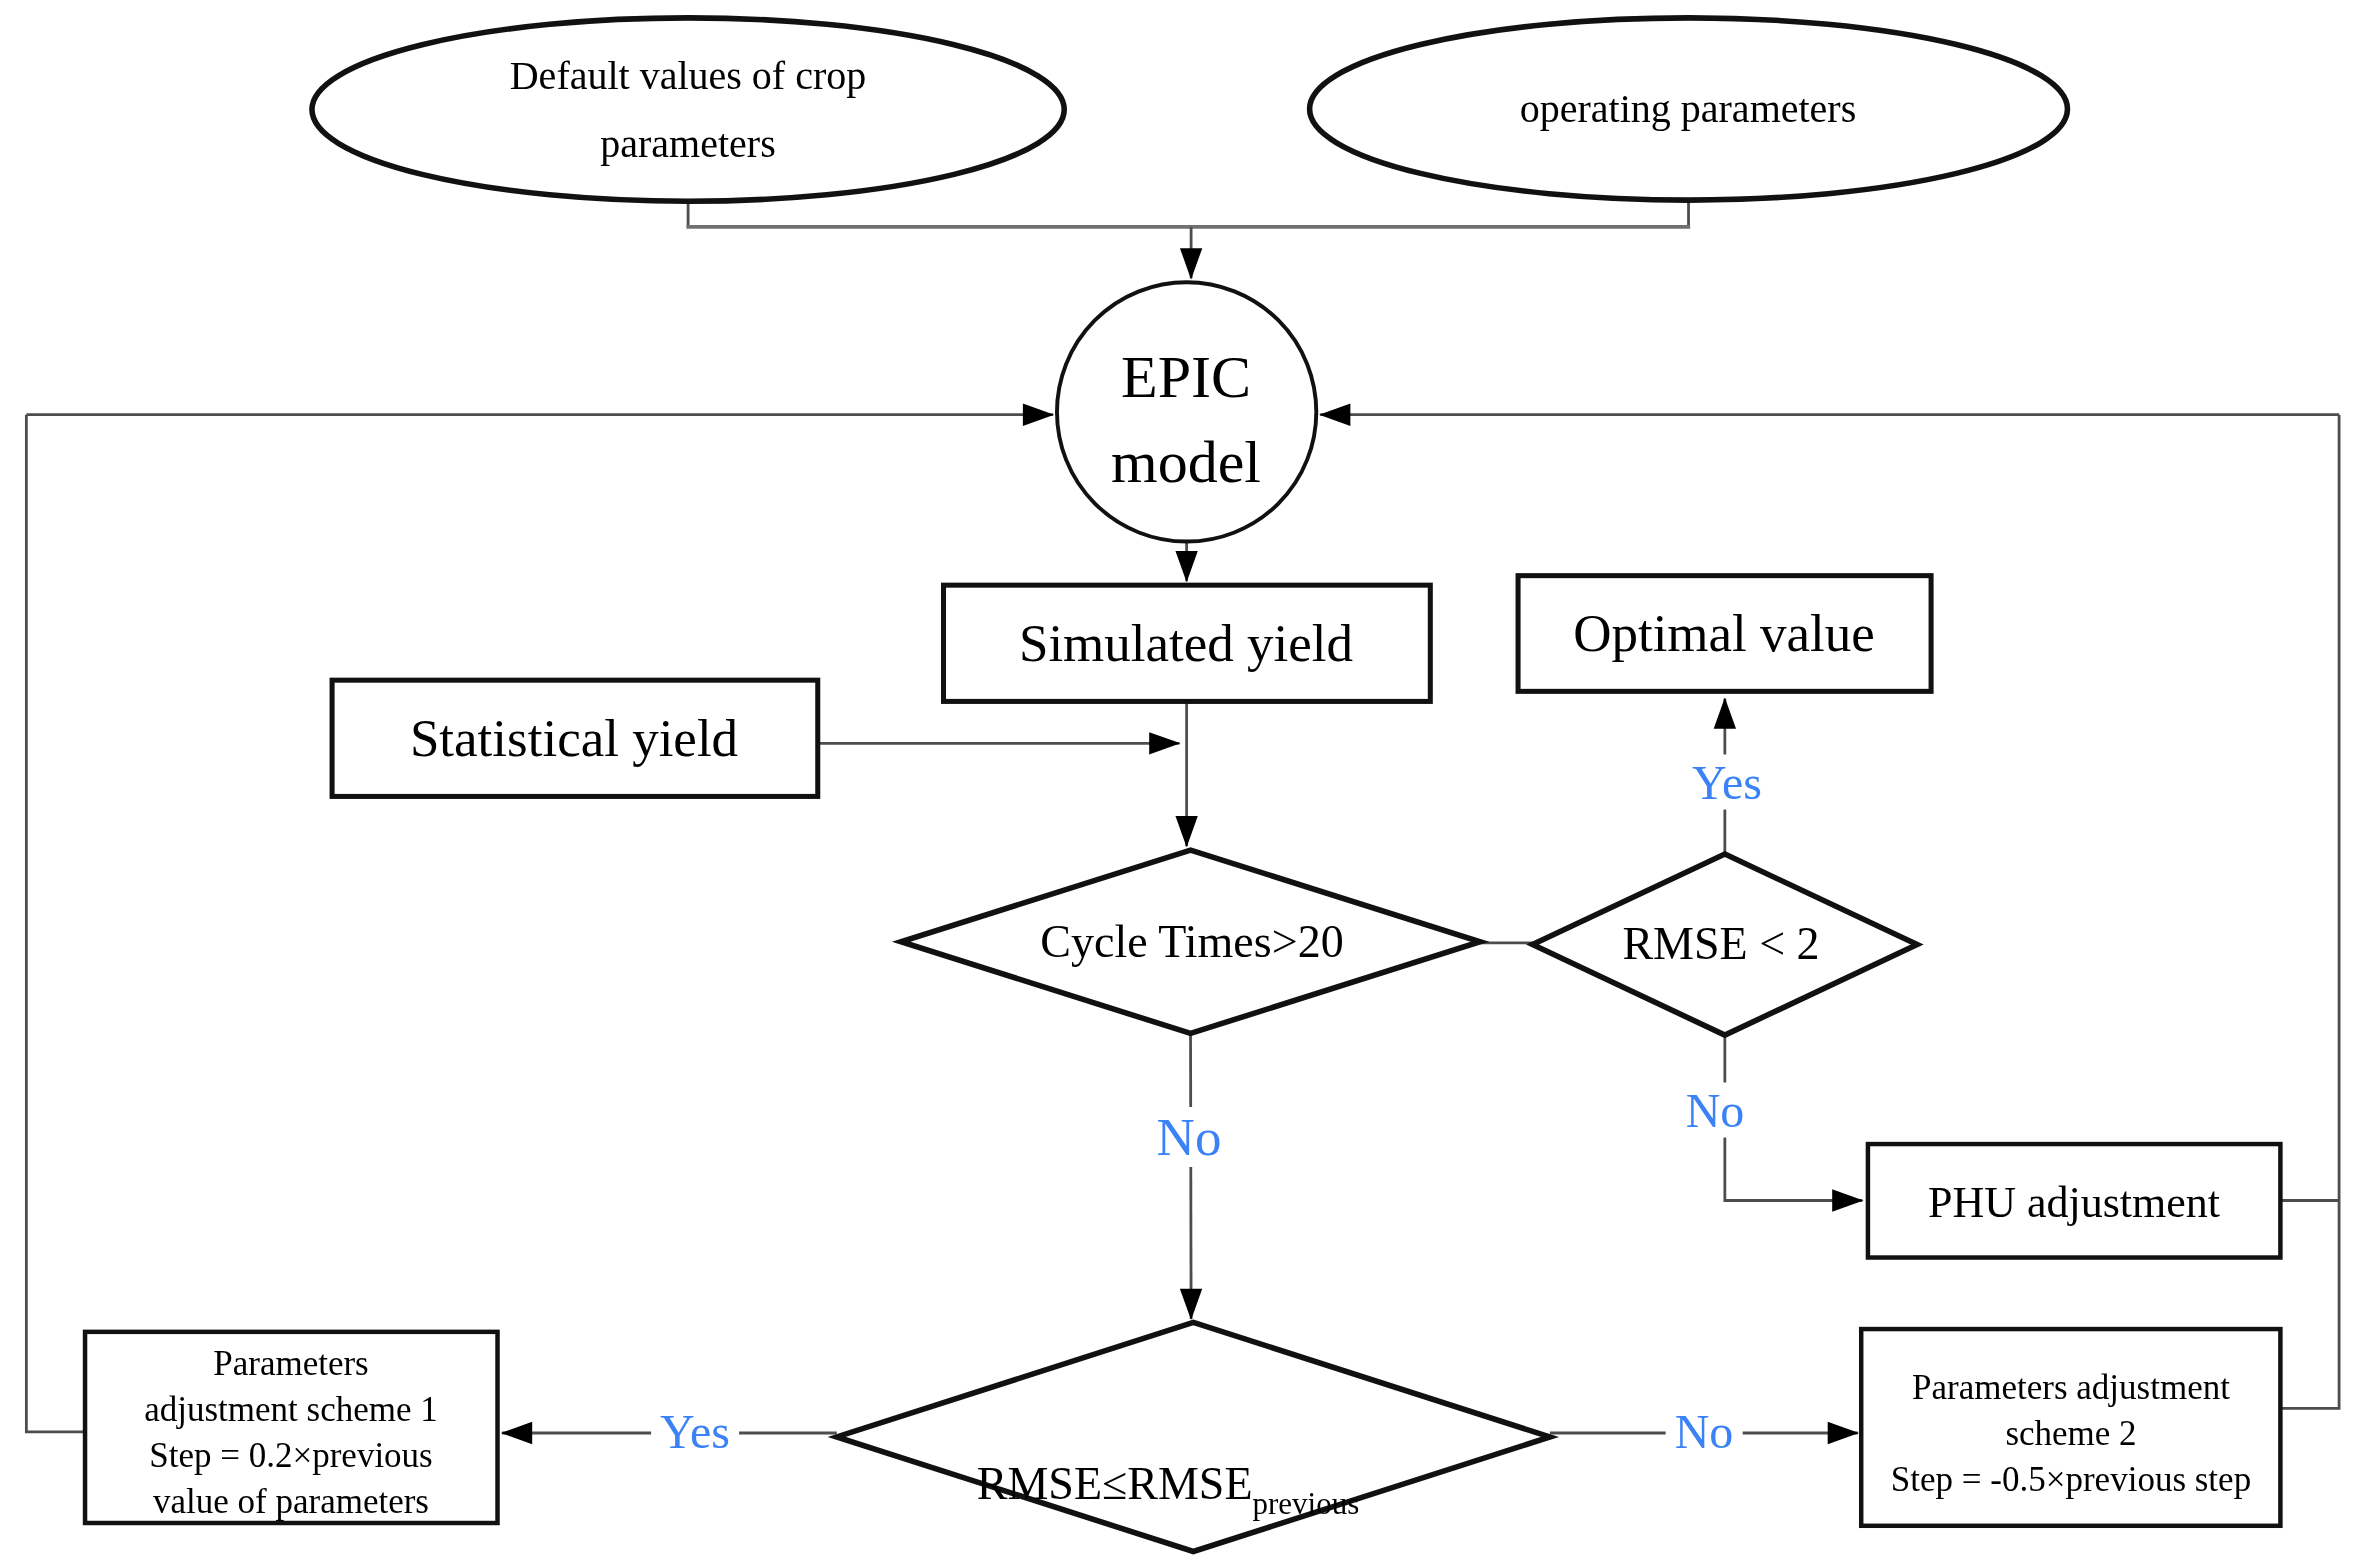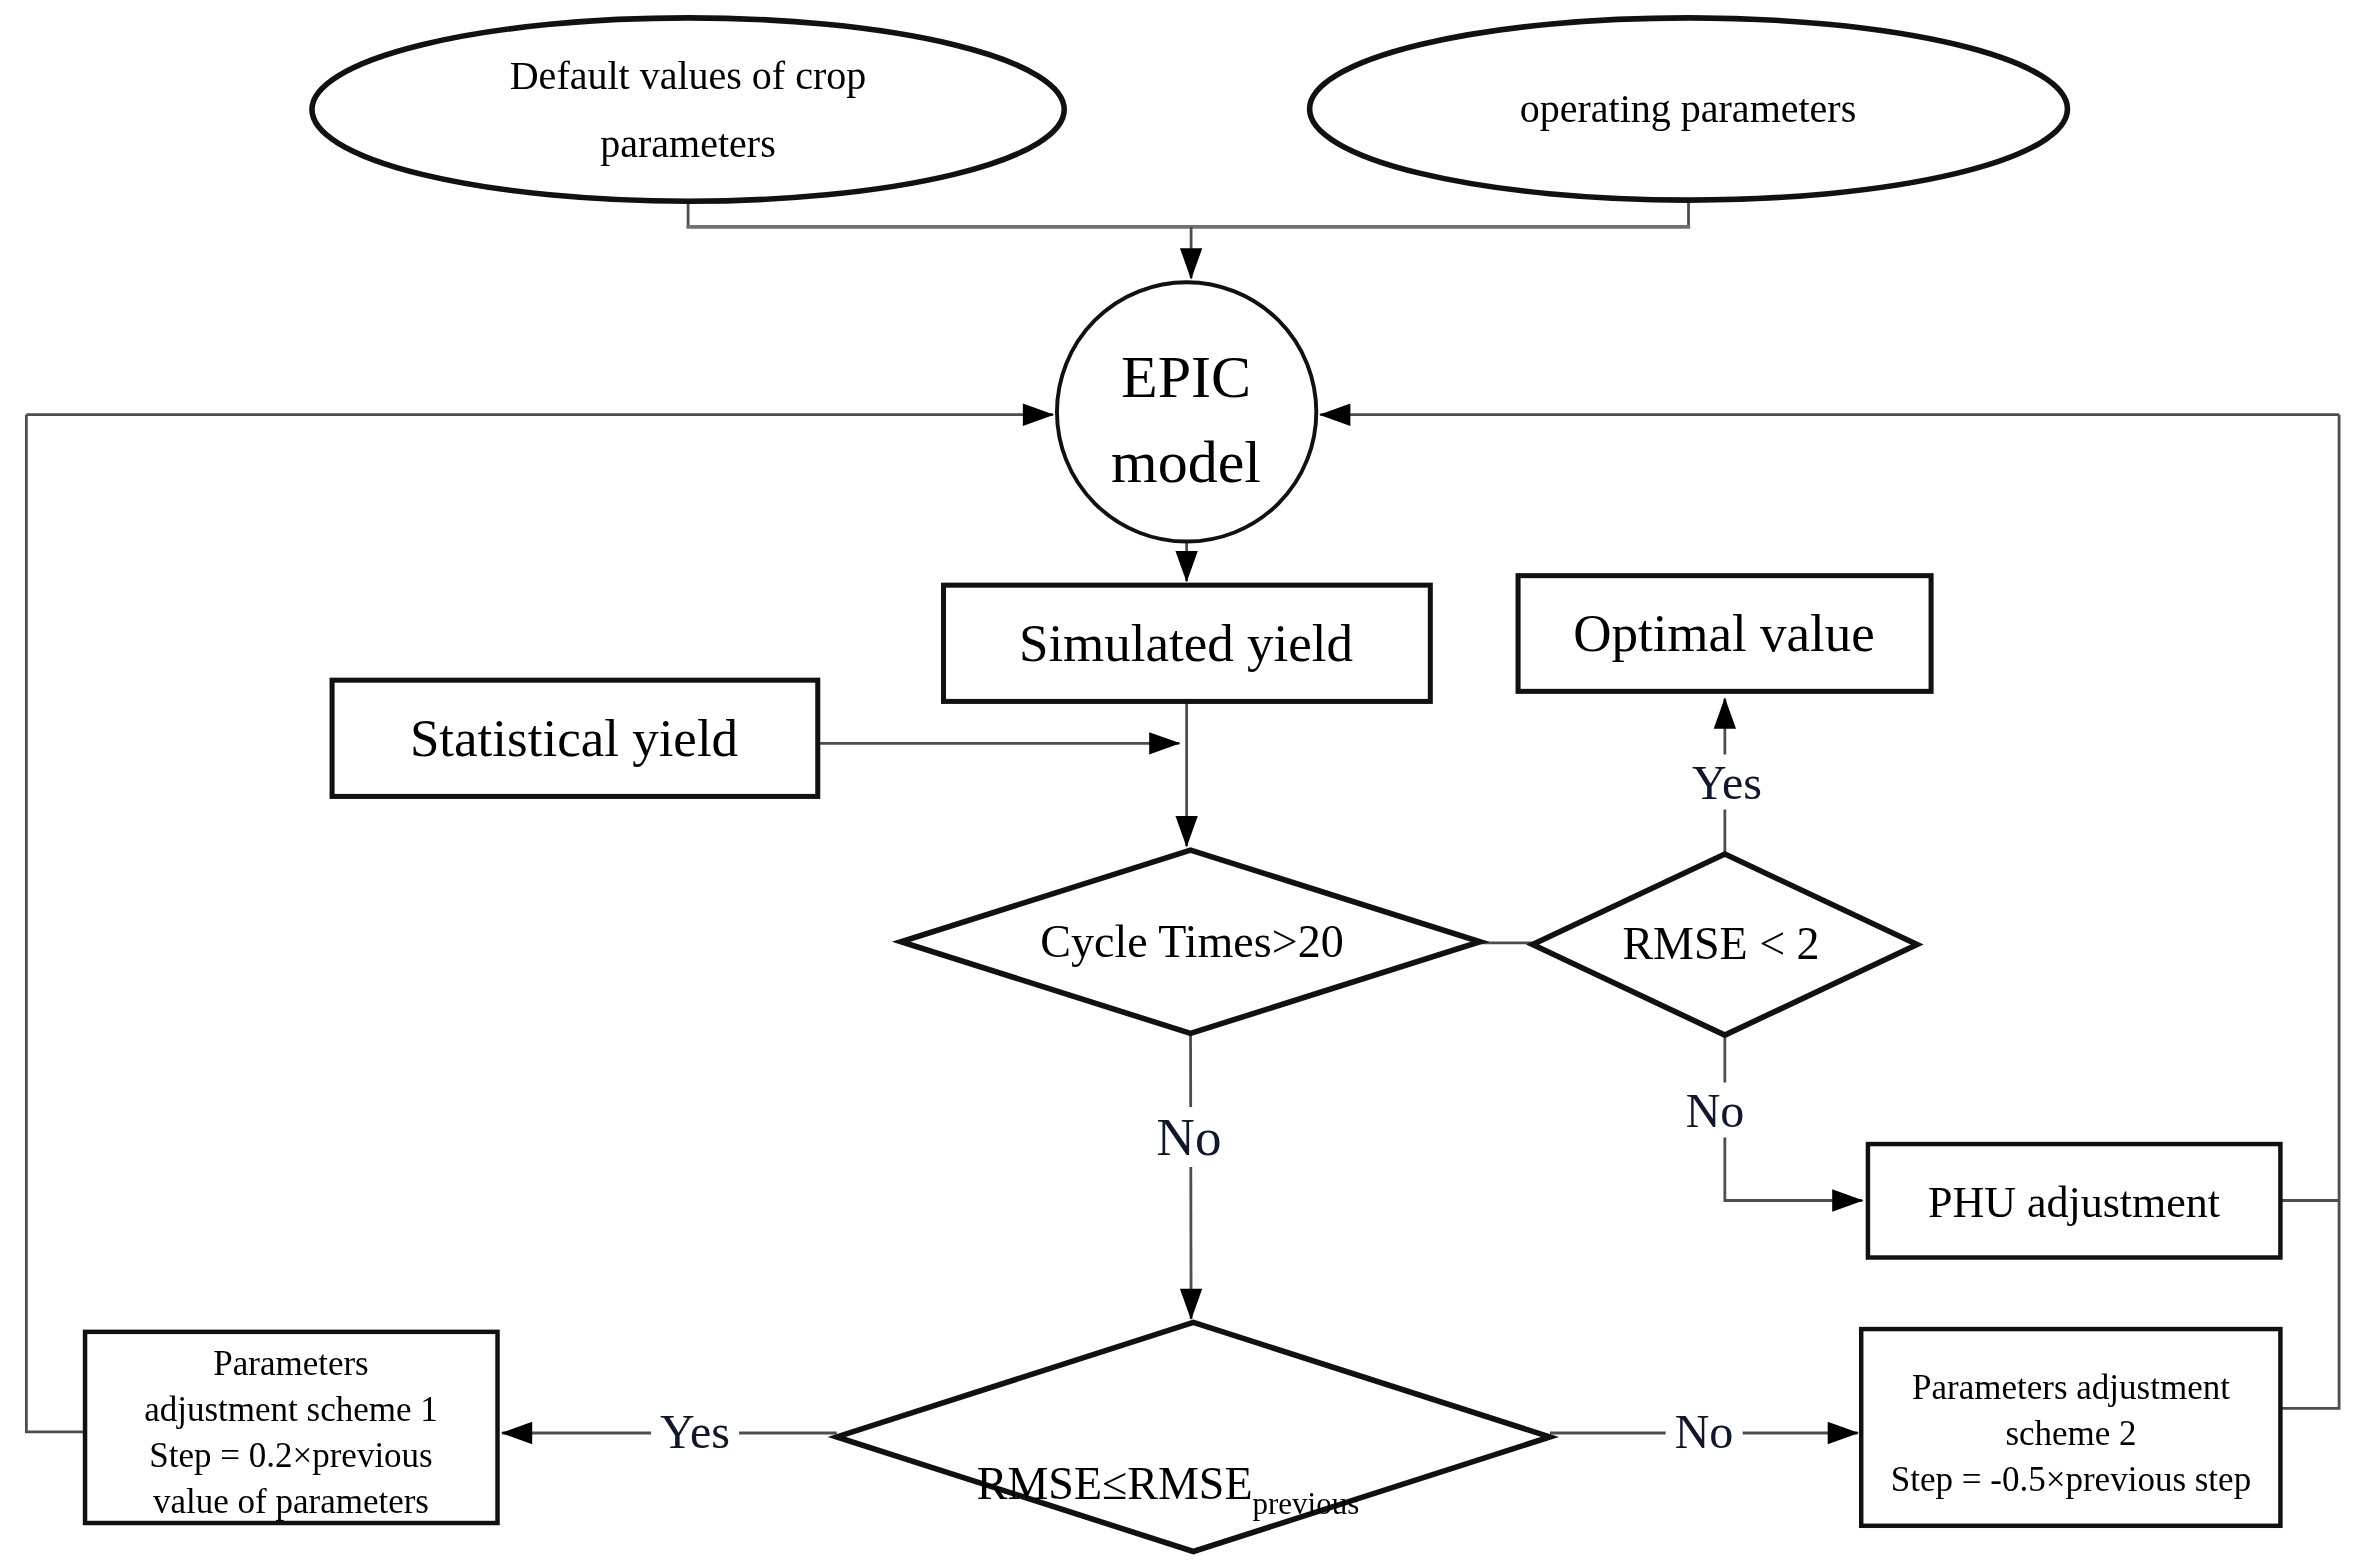--- a/index.html
+++ b/index.html
@@ -19,21 +19,21 @@
     white-space:nowrap;
     line-height:1.25;
     color:#000000;
   }
   .elabel{
     position:absolute;
     transform:translate(-50%,-50%);
     background:#ffffff;
     padding:0 9px;
     white-space:nowrap;
-    color:#0f172a;
+    color:#3b82f6;
   }
   .f-ellipse{font-size:40px;line-height:68px;}
   .f-epic{font-size:60px;line-height:85px;}
   .f-box{font-size:53px;}
   .f-diamond{font-size:46px;}
   .f-phu{font-size:44px;}
   .f-scheme{font-size:35px;line-height:46px;}
   .f-yesno-lg{font-size:53px;}
   .f-yesno{font-size:48px;}
   .sub{font-size:31px;position:relative;top:14.5px;}

